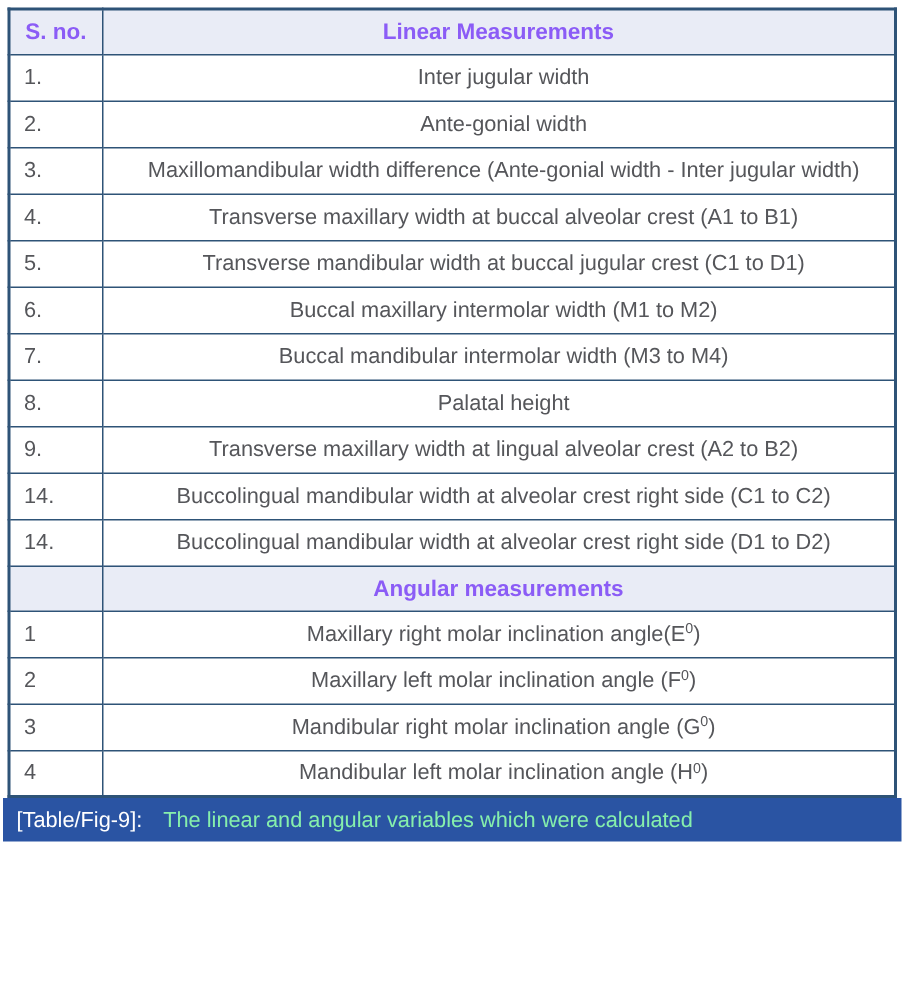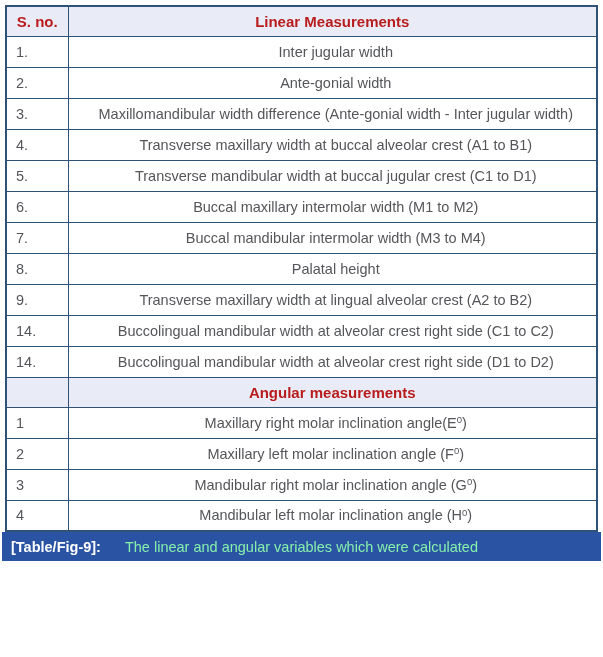--- a/index.html
+++ b/index.html
@@ -23,21 +23,21 @@
   }
   table.meas th, table.meas td {
     border: 1px solid #2e5377;
     box-sizing: border-box;
   }
   th.sno-h {
     width: 62px;
   }
   tr.head-row th, tr.section-row td {
     background: #e9ecf6;
-    color: #b91c1c;
+    color: #8b5cf6;
     font-weight: bold;
     font-size: 15px;
     text-align: center;
     height: 30px;
   }
   td.sno {
     width: 62px;
     padding: 0 0 0 9px;
     font-size: 14.5px;
     color: #55565a;
@@ -66,22 +66,22 @@
     margin: 0 -3px;
     height: 29px;
     background: #2a54a3;
     display: flex;
     align-items: center;
     padding-left: 9px;
     font-size: 14.5px;
   }
   .cap-bold {
     color: #ffffff;
-    font-weight: bold;
-    margin-right: 24px;
+    font-weight: normal;
+    margin-right: 14px;
   }
   .cap-text {
     color: #86efac;
   }
 </style>
 </head>
 <body>
 
 <div class="page">
   <table class="meas">

